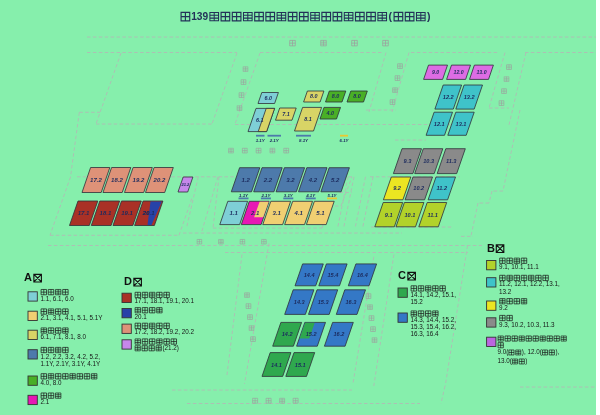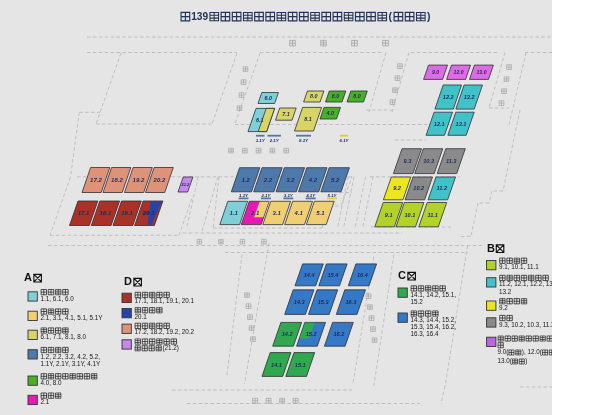--- a/index.html
+++ b/index.html
@@ -1,14 +1,14 @@
 <!DOCTYPE html>
 <html><head><meta charset="utf-8"><style>
 html,body{margin:0;padding:0;background:#fff;}
-#pg{position:relative;width:552px;height:415px;background:#e5e5e5;overflow:hidden;}
+#pg{position:relative;width:596px;height:415px;background:#86efac;overflow:hidden;}
 text{font-family:"Liberation Sans",sans-serif;}
 .bl{fill:#1c2b5e;font-weight:bold;font-style:italic;text-anchor:middle;}
 .yl{fill:#1c2b5e;font-weight:bold;font-style:italic;text-anchor:middle;}
 </style></head><body>
 <div id="pg">
 <svg width="600" height="415" viewBox="0 0 600 415">
 <defs>
 <g id="cg">
           <path d="M1,1.3 H9 V9.1 H1 Z M1,5.2 H9 M5,1.3 V9.1" fill="none" stroke="currentColor" stroke-width="1.05"></path>
         </g>

